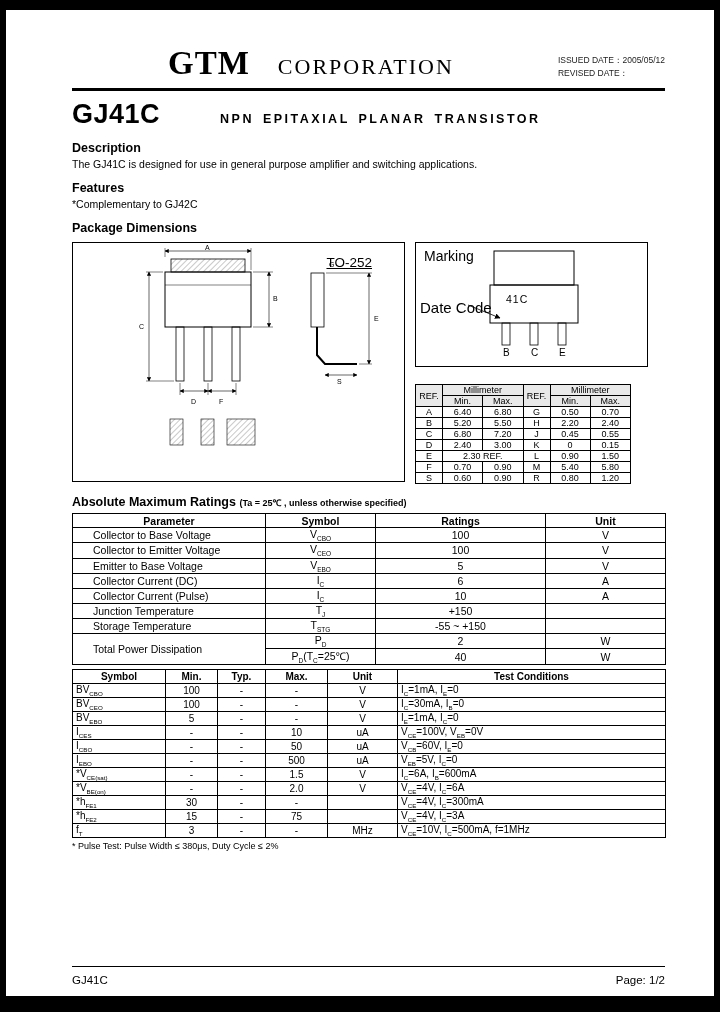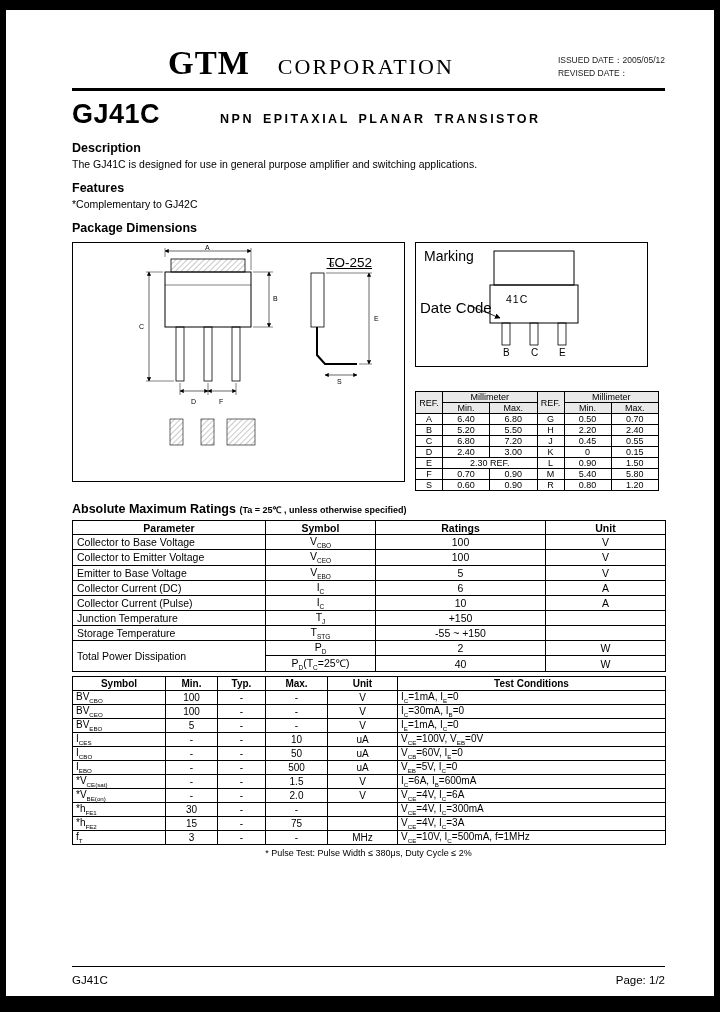--- a/index.html
+++ b/index.html
@@ -34,38 +34,38 @@
   .markcode { position:absolute; left:90px; top:50px; font-size:10.5px; letter-spacing:1px; }
   .leadlbl { position:absolute; top:104px; font-size:10px; }
   .lead-b { left:87px; } .lead-c { left:115px; } .lead-e { left:143px; }
   .dimlbl { position:absolute; font-size:7px; line-height:1; }
 
   
   table { border-collapse:collapse; }
   td, th { border:1px solid #000; }
   sub { font-size:0.62em; }
 
-  .dimtbl { width:244px; font-size:9px; margin-top:24px; table-layout:fixed; }
+  .dimtbl { width:216px; font-size:9px; margin-top:17px; table-layout:fixed; }
   .dimtbl th { font-weight:normal; background:#e9e9e9; padding:0 2px; height:11px; }
   .dimtbl td { text-align:center; padding:0 2px; height:11px; }
   .dimtbl .refcol { width:27px; }
 
   .abstbl { width:593px; font-size:10.5px; margin-top:4px; table-layout:fixed; }
   .abstbl th { font-weight:bold; padding:0 4px; height:14px; }
-  .abstbl td { padding:0 4px; height:14px; }
+  .abstbl td { padding:0 20px; height:14px; }
   .abstbl td.c0 { text-align:left; }
   .abstbl td.c1, .abstbl td.c2, .abstbl td.c3 { text-align:center; }
 
   .electbl { width:593px; font-size:10px; margin-top:4px; table-layout:fixed; }
   .electbl th { font-weight:bold; padding:0 3px; height:14px; }
   .electbl td { padding:0 3px; height:13px; }
   .electbl td.c0, .electbl td.c5 { text-align:left; }
   .electbl td.c1, .electbl td.c2, .electbl td.c3, .electbl td.c4 { text-align:center; }
 
-  .footnote { width:593px; text-align:center; font-size:9px; margin-top:3px; }
+  .footnote { width:593px; text-align:left; font-size:9px; margin-top:3px; }
 
   .footer { position:absolute; left:66px; right:49px; bottom:10px; border-top:1.5px solid #000; padding-top:7px; display:flex; justify-content:space-between; font-size:11.5px; }
 
   .note-sm { font-size:9px; font-weight:bold; letter-spacing:0; }
 </style>
 </head>
 <body>
 
 <div class="page">
 

